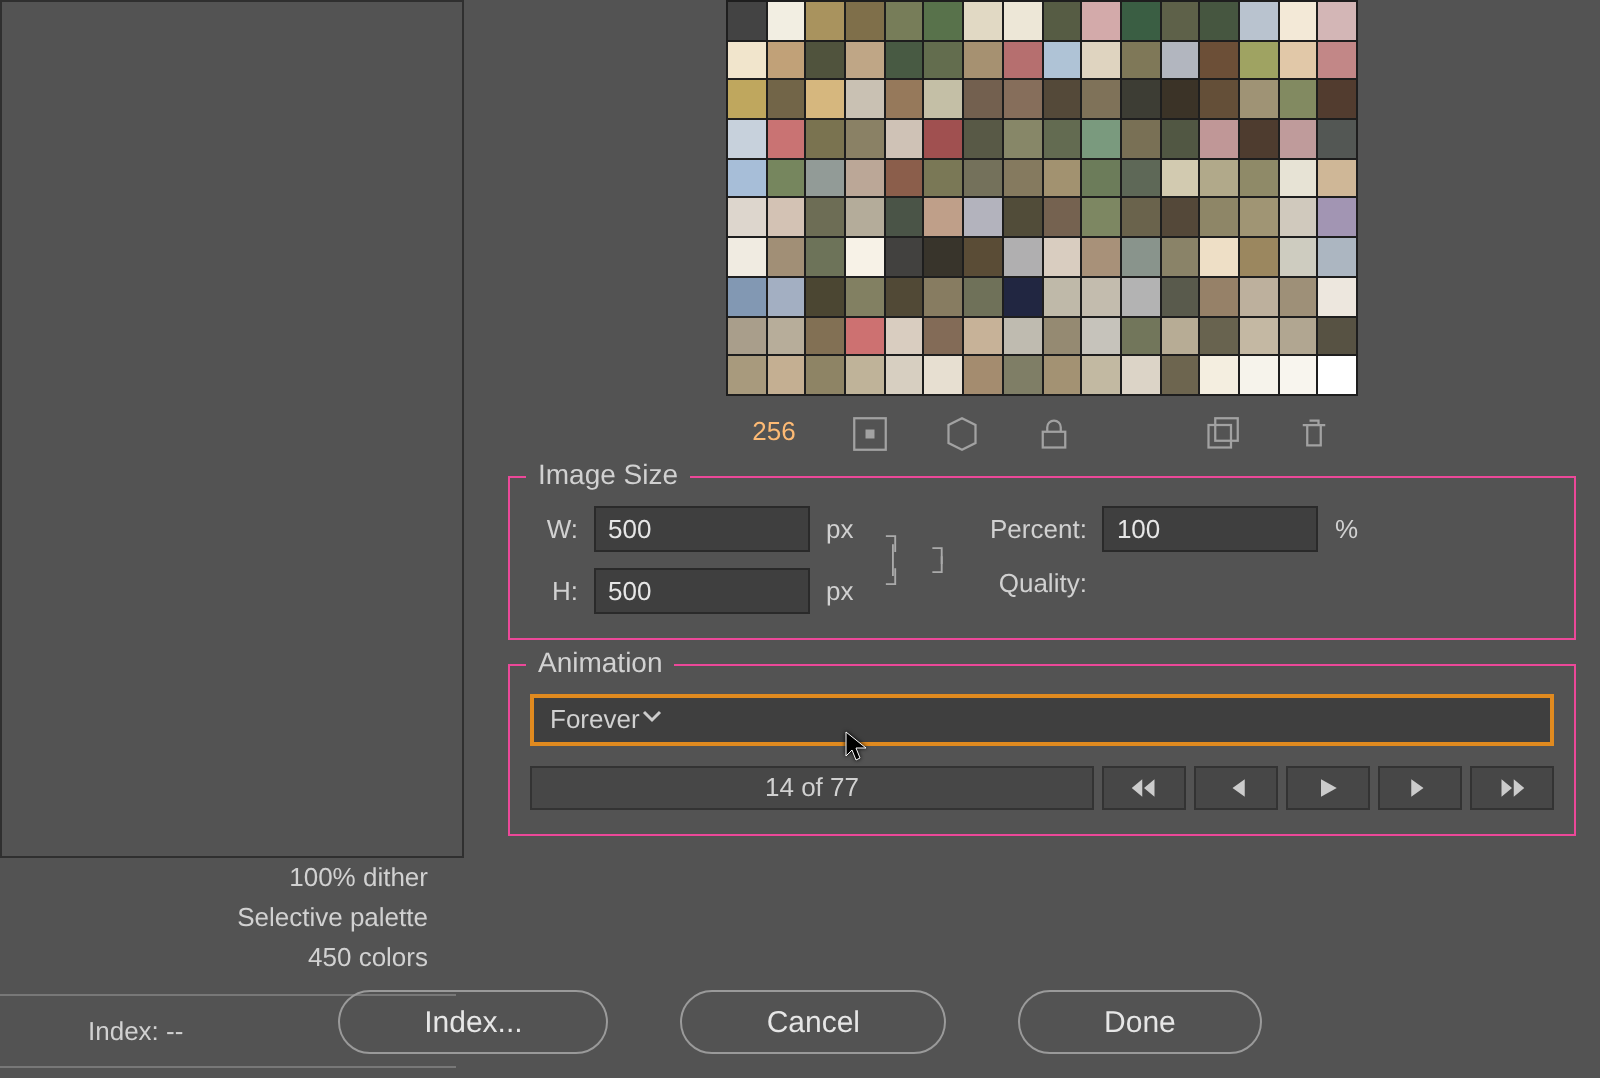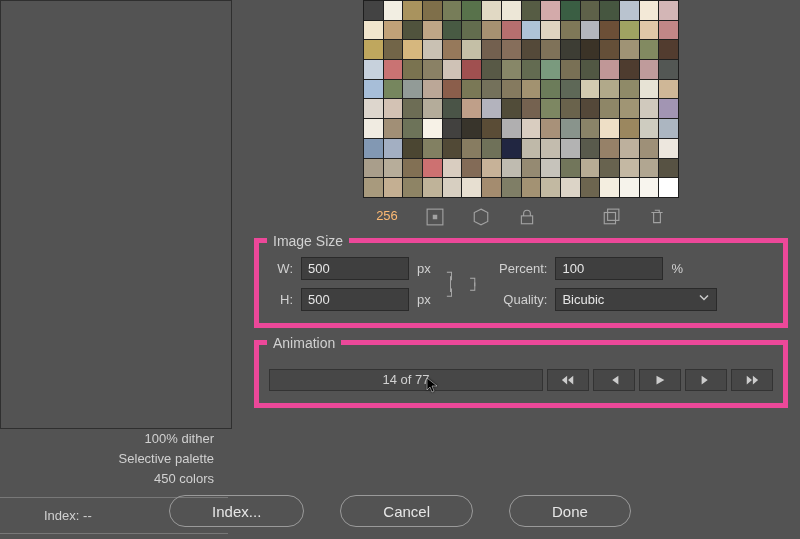--- a/index.html
+++ b/index.html
@@ -17,21 +17,21 @@
     .right-pane { flex: 1; padding: 0 10px 0 20px; display: flex; flex-direction: column; }
 
     
     .grid-wrap { display: flex; flex-direction: column; align-items: center; }
     .grid { width: 316px; display: grid; grid-template-columns: repeat(16, 1fr); gap: 1px; background: #1e1e1e; padding: 1px; }
     .grid > span { display: block; width: 100%; padding-top: 100%; position: relative; }
     .tbar { display: flex; gap: 28px; margin-top: 10px; color: #fdba74; }
     .tbar .ic { width: 18px; height: 18px; display: inline-flex; align-items: center; justify-content: center; opacity: .85; }
 
     
-    .group { border: 5px solid #ec4899; margin: 12px 2px 0; padding: 14px 10px 12px; position: relative; }
+    .group { border: 1px solid #ec4899; margin: 12px 2px 0; padding: 14px 10px 12px; position: relative; }
     .group .legend { position: absolute; top: -10px; left: 8px; background: #535353; padding: 0 6px; font-size: 14px; }
 
     .row { display: flex; align-items: center; gap: 8px; margin-bottom: 8px; }
     .lbl { width: 24px; text-align: right; }
     .num { background: #3f3f3f; border: 1px solid #2a2a2a; color: #e6e6e6; height: 23px; width: 108px; padding: 0 6px; font-size: 13px; }
     .unit { width: 20px; }
     .percentlbl, .qualitylbl { width: 58px; text-align: right; }
     .sel { background: #3f3f3f; border: 1px solid #2a2a2a; color: #e6e6e6; height: 23px; padding: 0 22px 0 6px; font-size: 13px; position: relative; display: flex; align-items: center; }
     .sel.wide { width: 162px; }
     .sel .chev { position: absolute; right: 6px; top: 50%; transform: translateY(-50%); }
@@ -303,34 +303,34 @@
             <span>┘</span>
         </div>
         <div>
           <div class="row">
             <span class="percentlbl">Percent:</span>
             <input class="num" value="100" style="">
             <span class="unit">%</span>
           </div>
           <div class="row" style="margin-bottom:0">
             <span class="qualitylbl">Quality:</span>
-            <div class="sel wide">
-              <span>Bicubic</span>
-              <span class="chev"><svg viewBox="0 0 12 12">
-                    <path d="M2 4l4 4 4-4" fill="none" stroke="#ccc" stroke-width="1.5"></path>
-                  </svg></span>
-            </div>
           </div>
         </div>
       </div>
     </div>
 
     <div class="group" style="position:relative">
       <div class="legend">Animation</div>
       <div class="loop-row">
+        <div class="loop-sel">
+          <span>Forever</span>
+          <span class="chev"><svg viewBox="0 0 12 12">
+                <path d="M2 4l4 4 4-4" fill="none" stroke="#ccc" stroke-width="1.5"></path>
+              </svg></span>
+        </div>
       </div>
       <div class="frame-row">
         <div class="frame-txt">14 of 77</div>
         <div class="tbtn">
             <svg viewBox="0 0 16 12">
               <path d="M8 6L14 1v10zM1 6L7 1v10z" fill="#ccc"></path>
             </svg>
           </div>
         <div class="tbtn">
             <svg viewBox="0 0 16 12">

